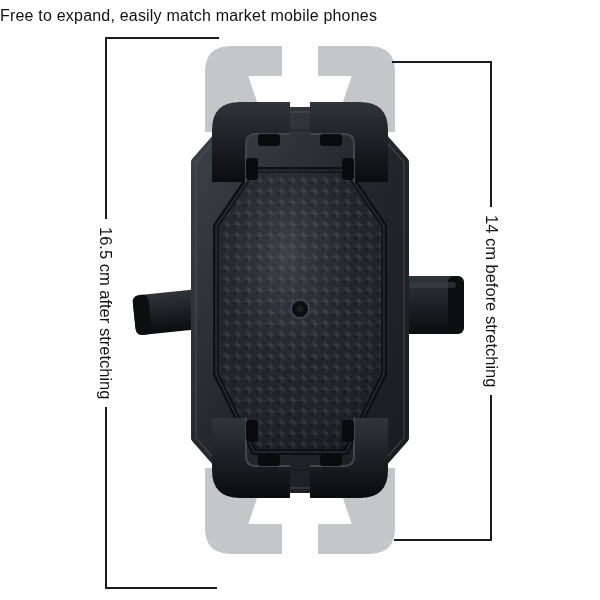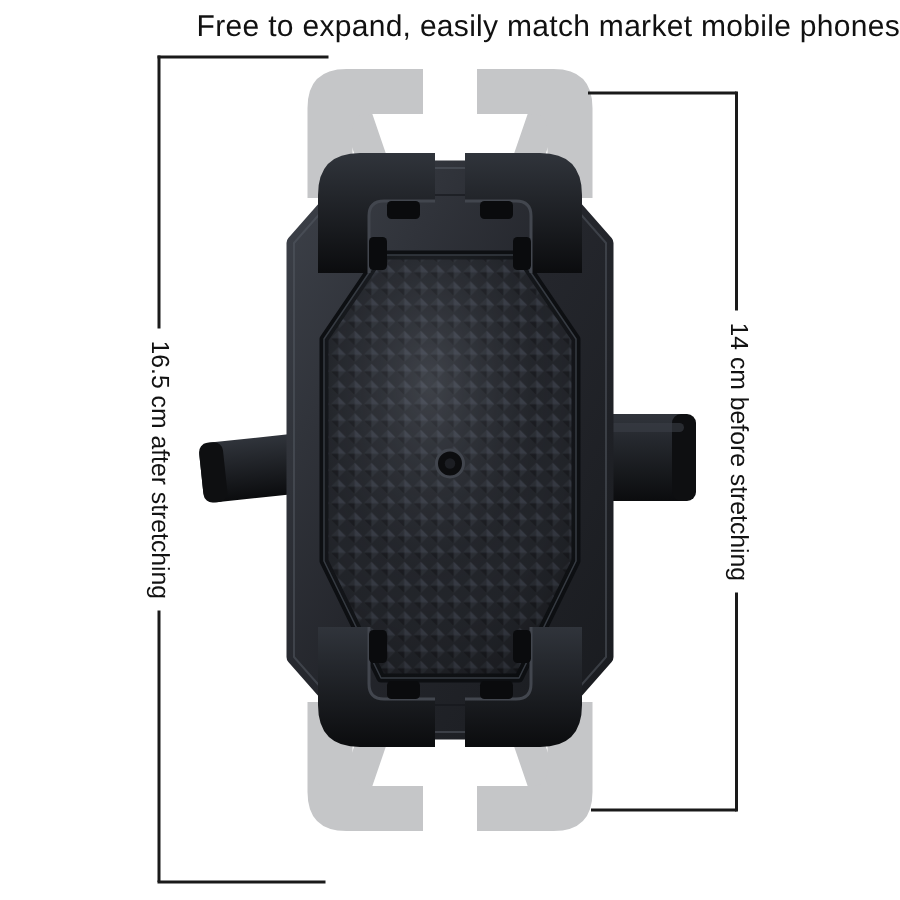--- a/index.html
+++ b/index.html
@@ -1,22 +1,22 @@
 <!DOCTYPE html>
 <html><head>
 <meta charset="utf-8">
 <style>
   html,body{margin:0;padding:0;background:#fff;}
   .stage{
     position:relative;width:600px;height:600px;background:#ffffff;
     font-family:"Liberation Sans", sans-serif;overflow:hidden;
   }
   .title{
-    position:absolute;top:7px;left:0;width:600px;text-align:right;
-    font-size:20px;font-weight:500;color:#111;letter-spacing:.2px;
+    position:absolute;top:7px;left:0;width:600px;text-align:left;
+    font-size:16px;font-weight:500;color:#111;letter-spacing:.2px;
   }
   .illust{position:absolute;left:0;top:0;}
   .dline{position:absolute;background:#1a1a1a;}
   .vlabel-box{
     position:absolute;display:flex;align-items:center;justify-content:center;
   }
   .vlabel{
     writing-mode:vertical-rl;white-space:nowrap;background:#fff;
     font-size:16.5px;color:#121212;padding:8px 1px;
   }

